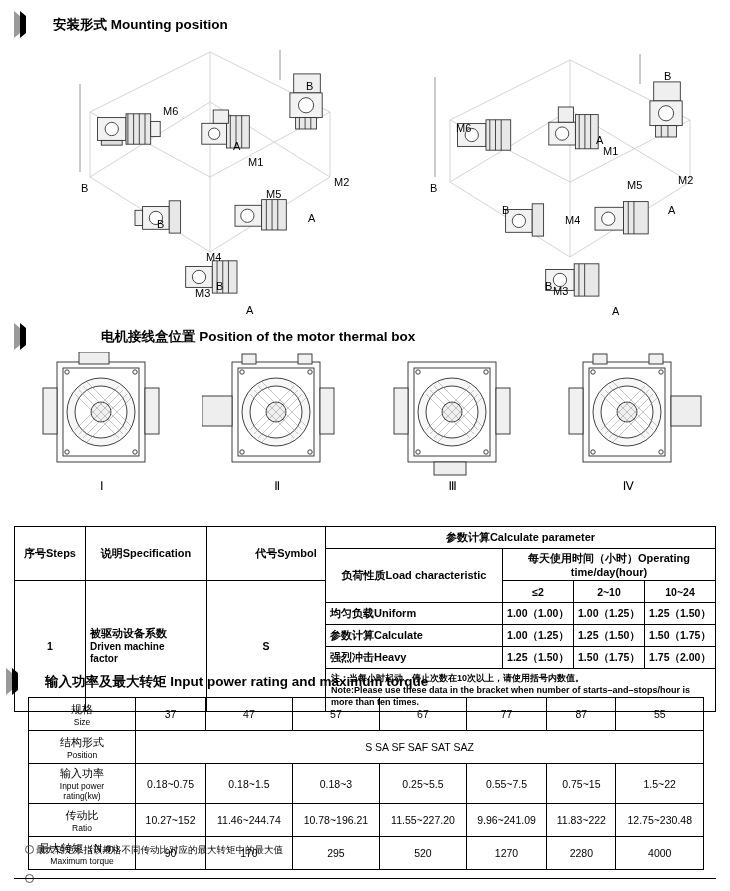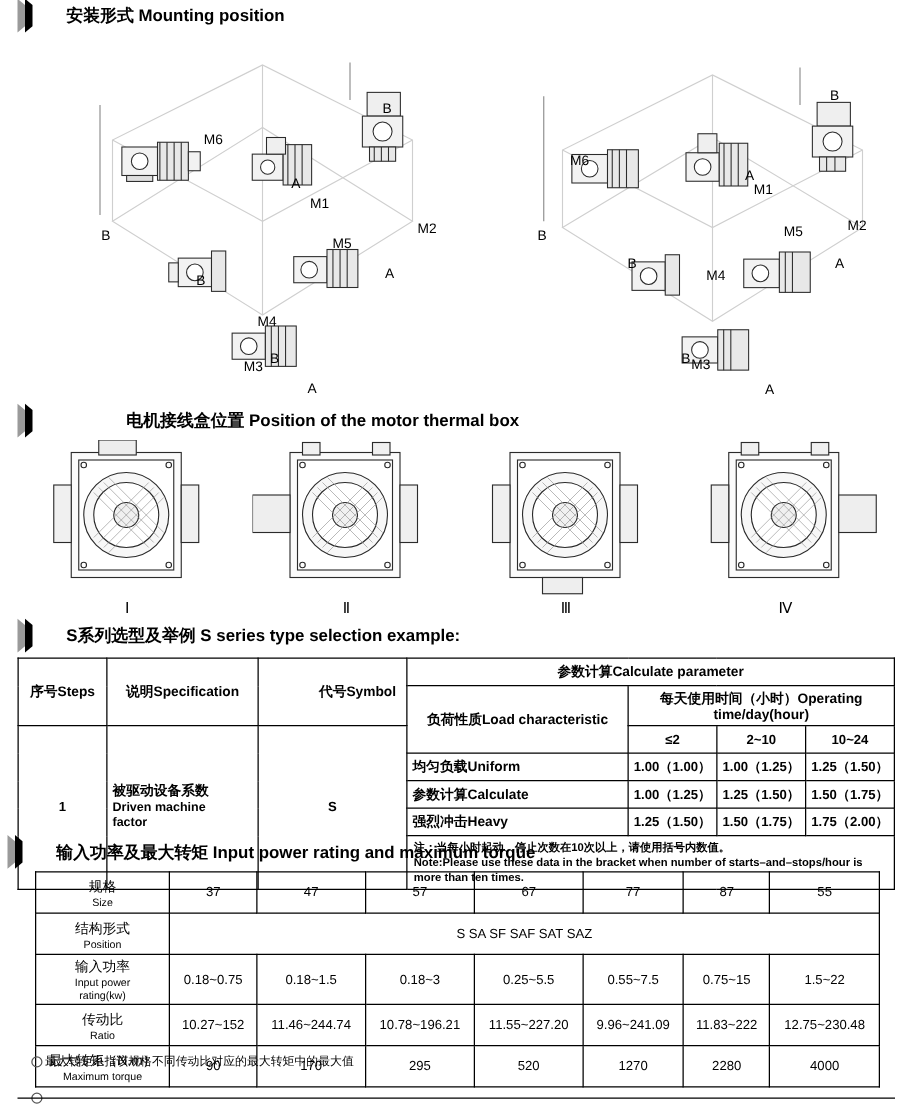--- a/index.html
+++ b/index.html
@@ -92,21 +92,21 @@
     right: 14px;
     border-top: 1px solid #000;
   }
   .spec-txt { line-height: 1.25; font-size: 10px; }
 </style>
 </head>
 <body>
 
 <div class="page">
 
-  <div class="block" style="left:14px; top:4px;">
+  <div class="block" style="left:14px; top:16px;">
     <div class="sec-head-wrap">
       <span class="arrows">
         <span class="arrow-mark hollow"></span><span class="arrow-mark"></span>
       </span>
       <span class="sec-title" style="margin-left:22px;">安装形式 Mounting position</span>
     </div>
   </div>
 
   <div class="draw-area" style="left:30px; top:32px;">
     <svg width="320" height="290" viewBox="0 0 320 290">
@@ -400,28 +400,20 @@
           <circle cx="40" cy="20" r="2.2" fill="#fff"></circle>
           <circle cx="108" cy="20" r="2.2" fill="#fff"></circle>
           <circle cx="40" cy="100" r="2.2" fill="#fff"></circle>
           <circle cx="108" cy="100" r="2.2" fill="#fff"></circle>
         </g>
       </svg>
       <div style="font-size:12px; margin-top:2px;">Ⅳ</div>
     </div>
   </div>
 
-  <div class="block" style="left:14px; top:500px;">
-    <div class="sec-head-wrap">
-      <span class="arrows">
-        <span class="arrow-mark hollow"></span><span class="arrow-mark"></span>
-      </span>
-      <span class="sec-title" style="margin-left:22px;">S系列选型及举例 S series type selection example:</span>
-    </div>
-  </div>
 
   <div class="block" style="left:14px; top:526px; width:702px;">
     <table class="tbl-s">
       <tbody>
           <tr>
         <td class="cn" style="width:62px;" rowspan="2">序号Steps</td>
         <td class="cn" style="width:112px;" rowspan="2">说明Specification</td>
         <td class="cn" style="width:70px;padding-left:44px;" rowspan="2">代号Symbol</td>
         <td class="cn" colspan="4">参数计算Calculate parameter</td>
       </tr>

